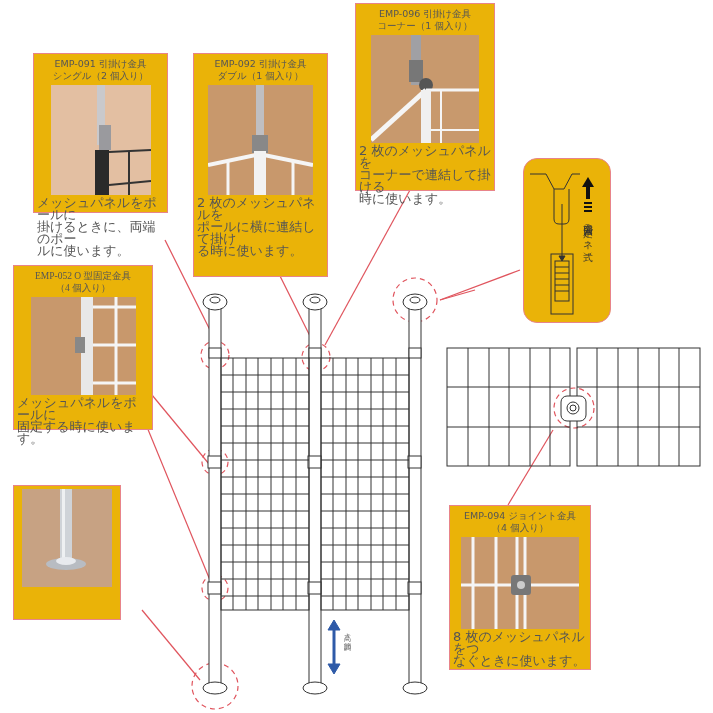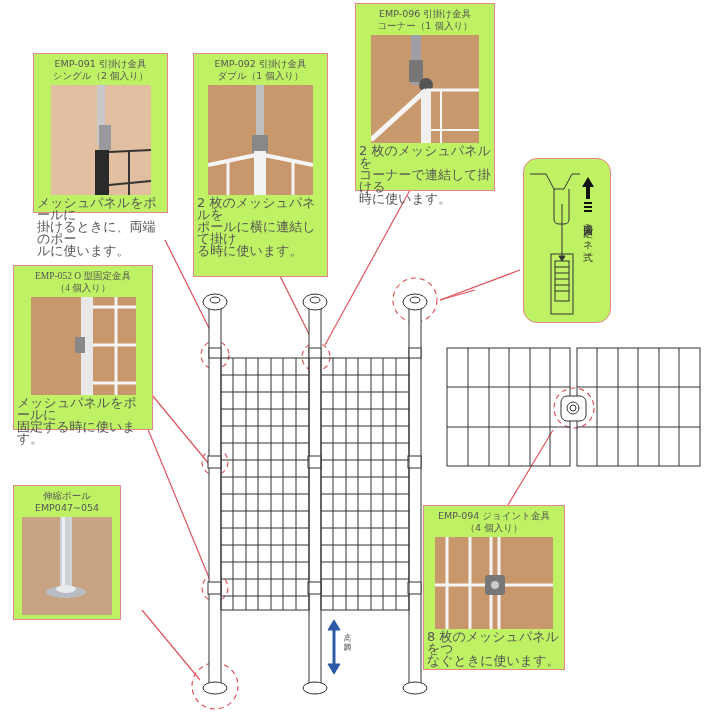--- a/index.html
+++ b/index.html
@@ -1,17 +1,17 @@
 <!DOCTYPE html>
 <html><head>
 <meta charset="utf-8">
 <style>
   html, body { margin:0; padding:0; background:#ffffff; }
   body { width:713px; height:713px; position:relative; overflow:hidden; font-family:"DejaVu Sans", sans-serif; color:#555; }
-  .callout { position:absolute; border:1.5px solid #e8848a; background:#bef264; box-sizing:border-box; }
+  .callout { position:absolute; border:1.5px solid #e8848a; background:#eab308; box-sizing:border-box; }
   .callout .title { font-size:9.5px; line-height:12px; text-align:center; color:#555; padding-top:4px; white-space:pre-line; }
   .callout .desc { font-size:13px; line-height:12px; text-align:left; color:#555; white-space:pre-line; padding:2px 3px 0; }
   .photo { position:relative; margin:3px auto 0; overflow:hidden; }
   .photo svg { display:block; }
   svg.overlay { position:absolute; left:0; top:0; pointer-events:none; }
   .vert-label { position:absolute; writing-mode:vertical-rl; font-size:9.5px; color:#333; letter-spacing:1px; }
   .small-vert { position:absolute; writing-mode:vertical-rl; font-size:7.5px; color:#777; }
 </style>
 </head>
 <body>
@@ -218,22 +218,20 @@
       <line x1="62" y1="48" x2="105" y2="48" stroke="#f5f5f5" stroke-width="3"></line>
       <line x1="62" y1="86" x2="105" y2="86" stroke="#f5f5f5" stroke-width="3"></line>
       <line x1="85" y1="0" x2="85" y2="98" stroke="#f5f5f5" stroke-width="3"></line>
     </svg>
   </div>
   <div class="desc">メッシュパネルをポールに
 固定する時に使います。</div>
 </div>
 
 <div class="callout" style="left:13px;top:485px;width:108px;height:135px;">
-  <div class="title">伸縮ポール
-EMP047~054</div>
   <div class="photo" style="width:90px;height:98px;">
     <svg width="90" height="98">
       <rect width="90" height="98" fill="#c7a283"></rect>
       <rect x="38" y="0" width="12" height="70" fill="#cfd3d8"></rect>
       <rect x="40" y="0" width="3" height="70" fill="#eef0f2"></rect>
       <ellipse cx="44" cy="75" rx="20" ry="6" fill="#b8bcc2"></ellipse>
       <ellipse cx="44" cy="72" rx="10" ry="4" fill="#e8eaee"></ellipse>
     </svg>
   </div>
 </div>
@@ -259,21 +257,21 @@
       <rect x="60" y="43" width="8" height="2"></rect>
       <rect x="60" y="47" width="8" height="2"></rect>
       <rect x="60" y="51" width="8" height="2"></rect>
     </g>
   </svg>
   <div class="vert-label" style="left:57px;top:58px;">突張固定（バネ式）</div>
 </div>
 
 <div class="small-vert" style="left:342px;top:628px;">高さ調節</div>
 
-<div class="callout" style="left:423px;top:505px;width:142px;height:165px;">
+<div class="callout" style="left:449px;top:505px;width:142px;height:165px;">
   <div class="title">EMP-094 ジョイント金具
 （4 個入り）</div>
   <div class="photo" style="width:118px;height:92px;">
     <svg width="118" height="92">
       <rect width="118" height="92" fill="#c8986c"></rect>
       <line x1="12" y1="0" x2="12" y2="92" stroke="#f5f5f5" stroke-width="3"></line>
       <line x1="35" y1="0" x2="35" y2="92" stroke="#f5f5f5" stroke-width="3"></line>
       <line x1="56" y1="0" x2="56" y2="92" stroke="#f5f5f5" stroke-width="3"></line>
       <line x1="64" y1="0" x2="64" y2="92" stroke="#f5f5f5" stroke-width="3"></line>
       <line x1="0" y1="48" x2="118" y2="48" stroke="#f5f5f5" stroke-width="3"></line>

